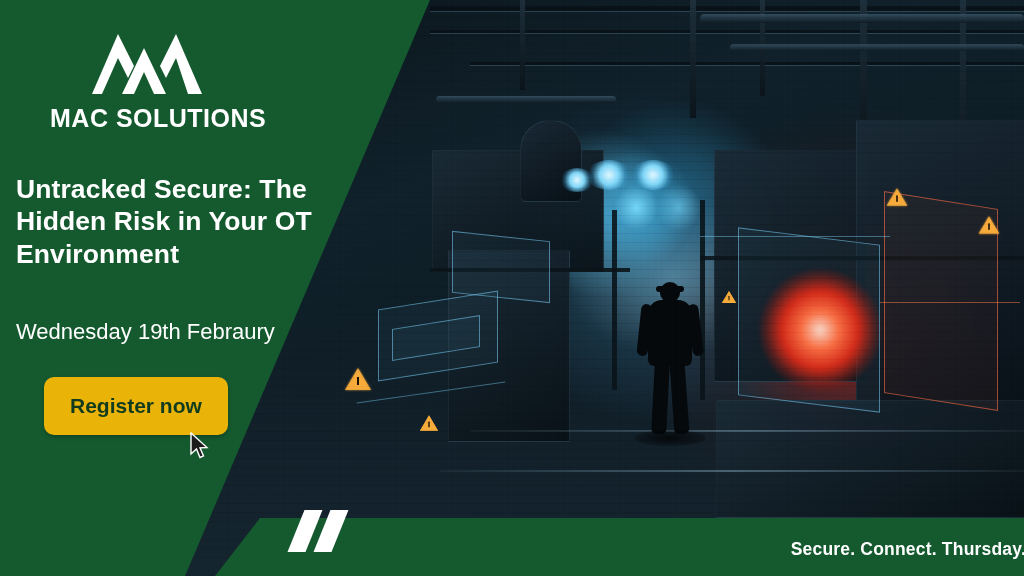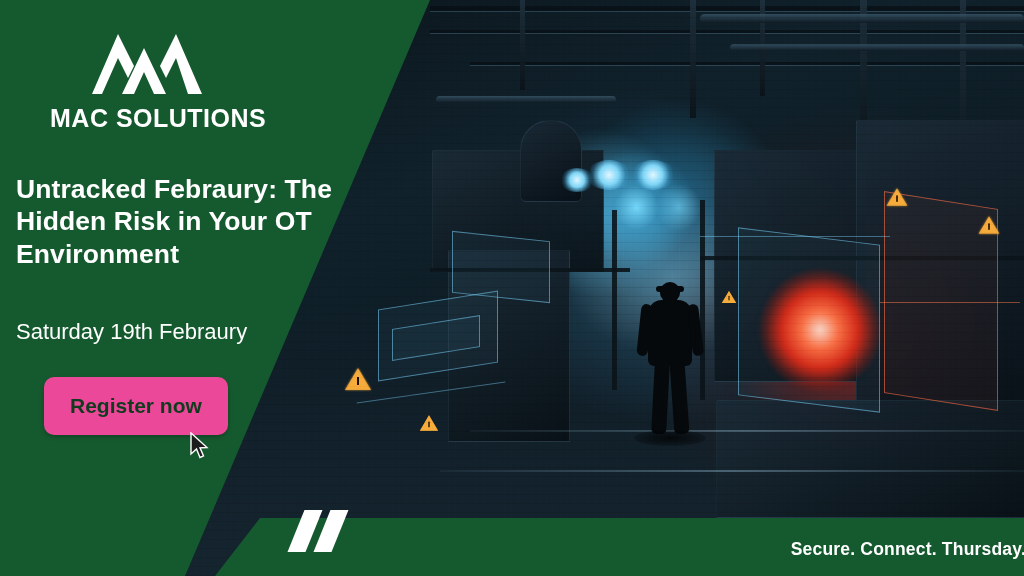--- a/index.html
+++ b/index.html
@@ -218,21 +218,21 @@
     margin-top: 48px;
     font-size: 22px;
     line-height: 1.3;
     color: #ffffff;
     font-weight: normal;
   }
   .cta {
     margin-top: 30px;
     margin-left: 28px;
     display: inline-block;
-    background: #ec4899;
+    background: #eab308;
     color: #113b1f;
     font-size: 21px;
     font-weight: bold;
     padding: 17px 26px;
     border-radius: 10px;
     border: none;
     box-shadow: 0 2px 4px rgba(0,0,0,0.25);
     cursor: pointer;
     position: relative;
   }
@@ -347,24 +347,24 @@
     <div class="logo-mark">
       <svg viewBox="0 0 118 72" width="118" height="72" aria-hidden="true">
         <path d="M4 70 L30 10 L46 42 L40 54 L30 34 L14 70 Z" fill="#ffffff"></path>
         <path d="M34 70 L56 24 L78 70 L66 70 L56 48 L46 70 Z" fill="#ffffff"></path>
         <path d="M72 42 L88 10 L114 70 L100 70 L88 34 L78 54 Z" fill="#ffffff"></path>
       </svg>
     </div>
 
     <div class="brand">MAC SOLUTIONS</div>
 
-    <div class="headline">Untracked Febraury: The Hidden Risk in Your OT Environment</div>
+    <div class="headline">Untracked Secure: The Hidden Risk in Your OT Environment</div>
 
     <div class="datetime">
-      <div>Saturday 19th Febraury</div>
+      <div>Wednesday 19th Febraury</div>
     </div>
 
     <button class="cta">Register now</button>
   </div>
 
   <div class="cursor">
     <svg viewBox="0 0 26 30" width="26" height="30" aria-hidden="true">
       <path d="M3 1 L3 22 L8.5 17 L12 25.5 L15.5 24 L12 15.8 L19 15.5 Z" fill="#1c1c1c" stroke="#ffffff" stroke-width="1.4"></path>
       <g stroke="#1c1c1c" stroke-width="1.6" stroke-linecap="round">
         <line x1="-2" y1="6" x2="-7" y2="2"></line>

